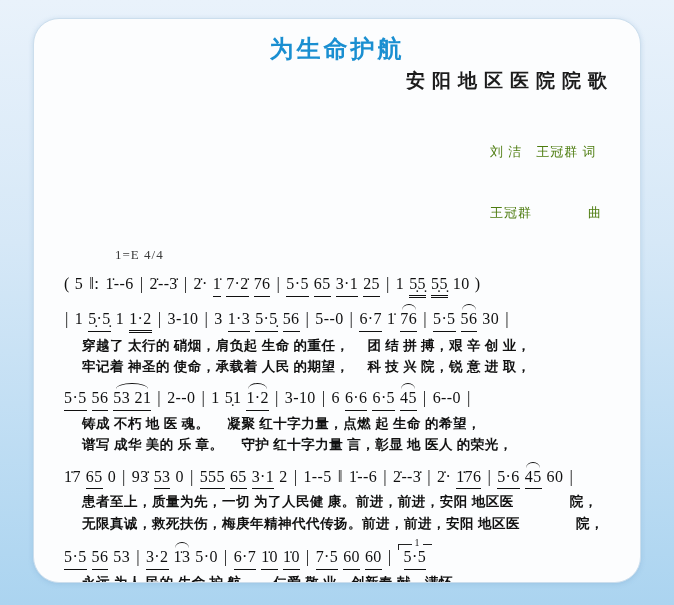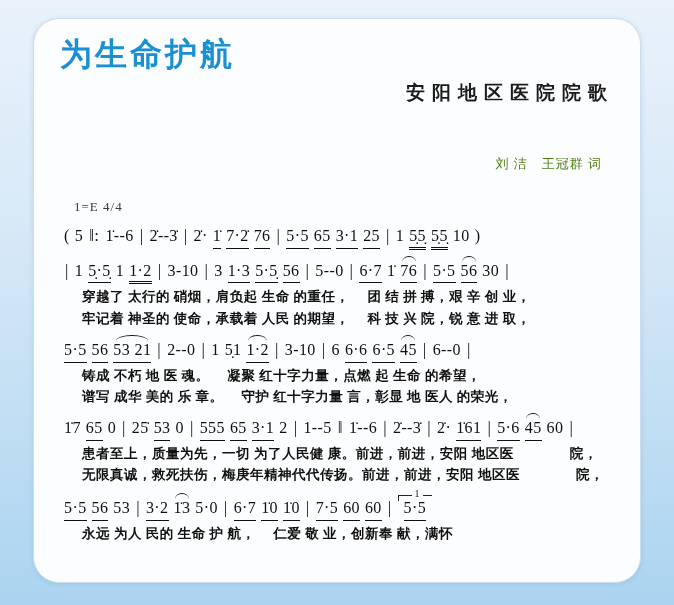--- a/index.html
+++ b/index.html
@@ -8,33 +8,33 @@
     background:linear-gradient(180deg,#e9f2fb 0%,#d6e8f7 40%,#abd4f0 100%);
     font-family:"Liberation Serif","DejaVu Serif",serif;
   }
   .card{
     position:absolute;left:33px;right:33px;top:18px;bottom:22px;
     background:#fcfdfe;border:1px solid #ccdeed;border-radius:26px;
     box-shadow:0 1px 5px rgba(110,155,200,.3);
     padding:12px 26px 8px;box-sizing:border-box;overflow:hidden;
   }
   .title{
-    margin:2px 0 3px;font-size:32px;color:#1a8fd1;
+    margin:2px 0 3px;text-align:center;font-size:24px;color:#1a8fd1;
     letter-spacing:3px;font-weight:bold;
     font-family:"Liberation Sans","DejaVu Sans",sans-serif;
   }
   .subtitle{
     margin:0 0 8px;text-align:right;font-size:19px;font-weight:600;
     letter-spacing:7px;color:#1c1c1c;
   }
   .meta{
     display:flex;justify-content:space-between;align-items:flex-end;
     font-size:13px;color:#3a3a3a;padding:0 12px 0 14px;margin-bottom:4px;
   }
-  .key{font-size:13px;letter-spacing:1px;}
+  .key{font-size:13px;letter-spacing:1px;margin-left:41px;}
   .credits{line-height:1.55;white-space:pre;font-size:13px;color:#4d7c0f;letter-spacing:1px;}
   .system{margin:0;}
   .nline{
     display:flex;align-items:baseline;gap:5px;font-size:16px;color:#101010;
     margin:10px 0 3px;white-space:nowrap;letter-spacing:.4px;padding-left:4px;
   }
   .tk{position:relative;line-height:1.3;}
   .u1{border-bottom:1.2px solid #101010;padding-bottom:1px;}
   .u2{border-bottom:3px double #101010;}
   .bar{font-size:17px;margin:0 1px;}
@@ -61,20 +61,21 @@
 </head>
 <body>
 
 <div class="card">
   <h1 class="title">为生命护航</h1>
   <h2 class="subtitle">安阳地区医院院歌</h2>
   <div class="meta">
     <span class="key">1=E 4/4</span>
     <div class="credits">
       <div>刘 洁　王冠群 词</div>
+      <div>王冠群　　　　曲</div>
     </div>
   </div>
   <div id="score">
       <div class="system">
         <div class="nline">
           <span class="tk">(</span>
           <span class="tk">5</span>
           <span class="tk bar">‖:</span>
           <span class="tk">1̇--6</span>
           <span class="tk bar">|</span>
@@ -148,37 +149,37 @@
         </div>
         <div class="lyric">铸成 不朽 地 医 魂。　 凝聚 红十字力量，点燃 起 生命 的希望，</div>
         <div class="lyric">谱写 成华 美的 乐 章。　 守护 红十字力量 言，彰显 地 医人 的荣光，</div>
       </div>
       <div class="system">
         <div class="nline">
           <span class="tk">1̇7</span>
           <span class="tk u1">65</span>
           <span class="tk">0</span>
           <span class="tk bar">|</span>
-          <span class="tk">25̇</span>
+          <span class="tk">93̇</span>
           <span class="tk u1">53</span>
           <span class="tk">0</span>
           <span class="tk bar">|</span>
           <span class="tk u1">555</span>
           <span class="tk u1">65</span>
           <span class="tk u1">3·1</span>
           <span class="tk">2</span>
           <span class="tk bar">|</span>
           <span class="tk">1--5</span>
           <span class="tk bar">‖</span>
           <span class="tk">1̇--6</span>
           <span class="tk bar">|</span>
           <span class="tk">2̇--3̇</span>
           <span class="tk bar">|</span>
           <span class="tk">2̇·</span>
-          <span class="tk u1">1̇61</span>
+          <span class="tk u1">1̇76</span>
           <span class="tk bar">|</span>
           <span class="tk u1">5·6</span>
           <span class="tk u1 arc">45</span>
           <span class="tk">60</span>
           <span class="tk bar">|</span>
         </div>
         <div class="lyric">患者至上，质量为先，一切 为了人民健 康。前进，前进，安阳 地区医　　　　院，</div>
         <div class="lyric">无限真诚，救死扶伤，梅庚年精神代代传扬。前进，前进，安阳 地区医　　　　院，</div>
       </div>
       <div class="system">

